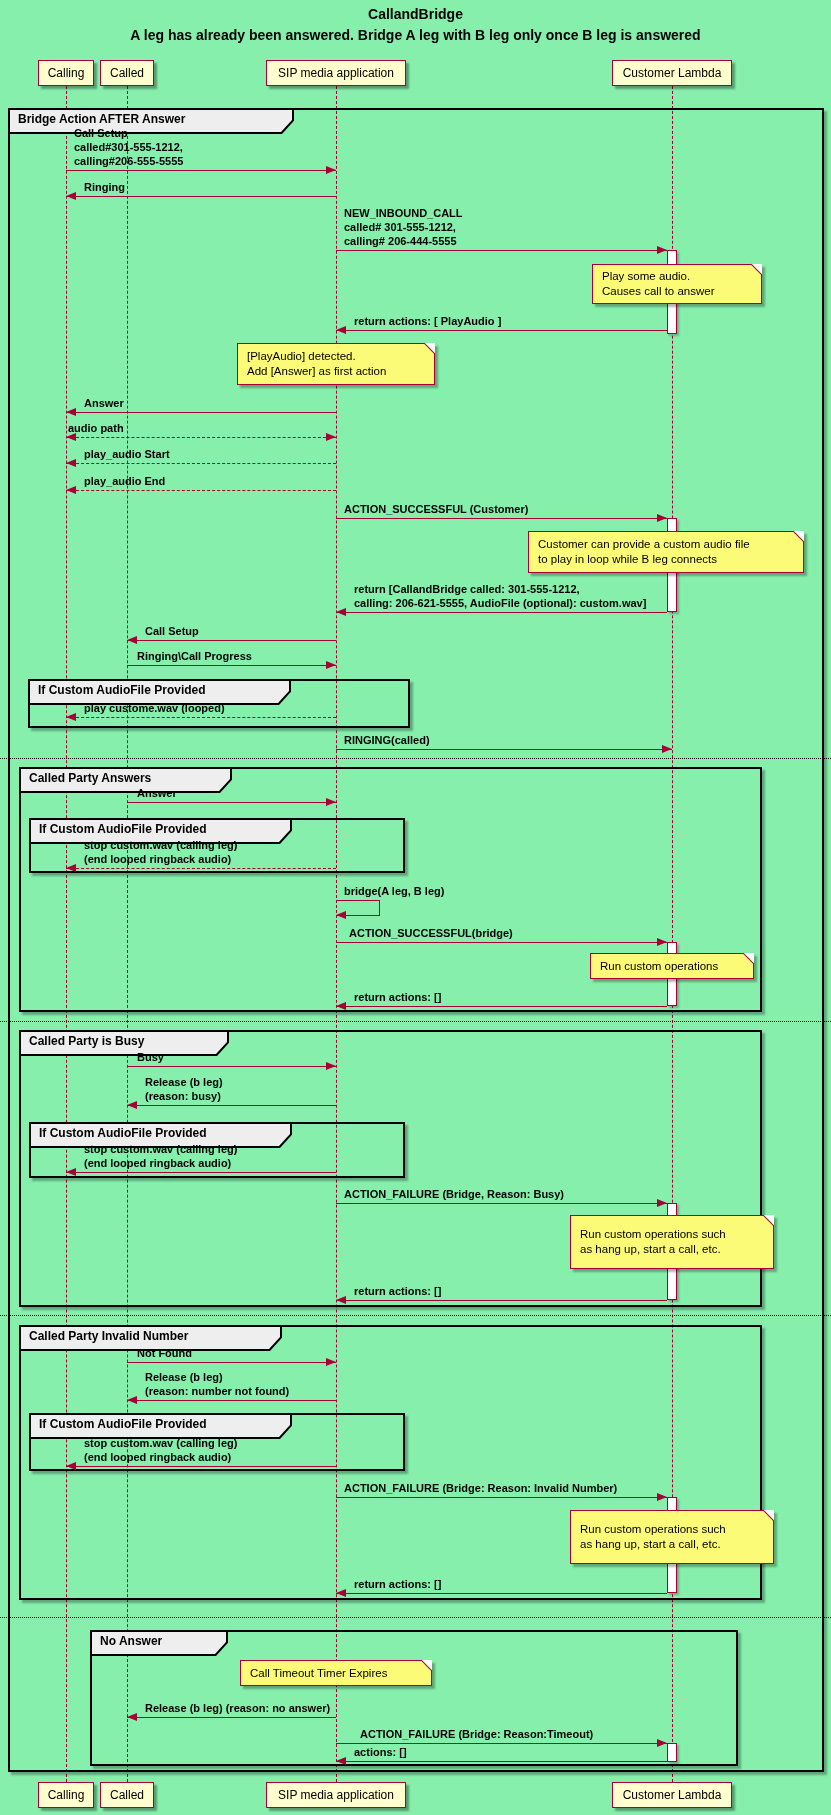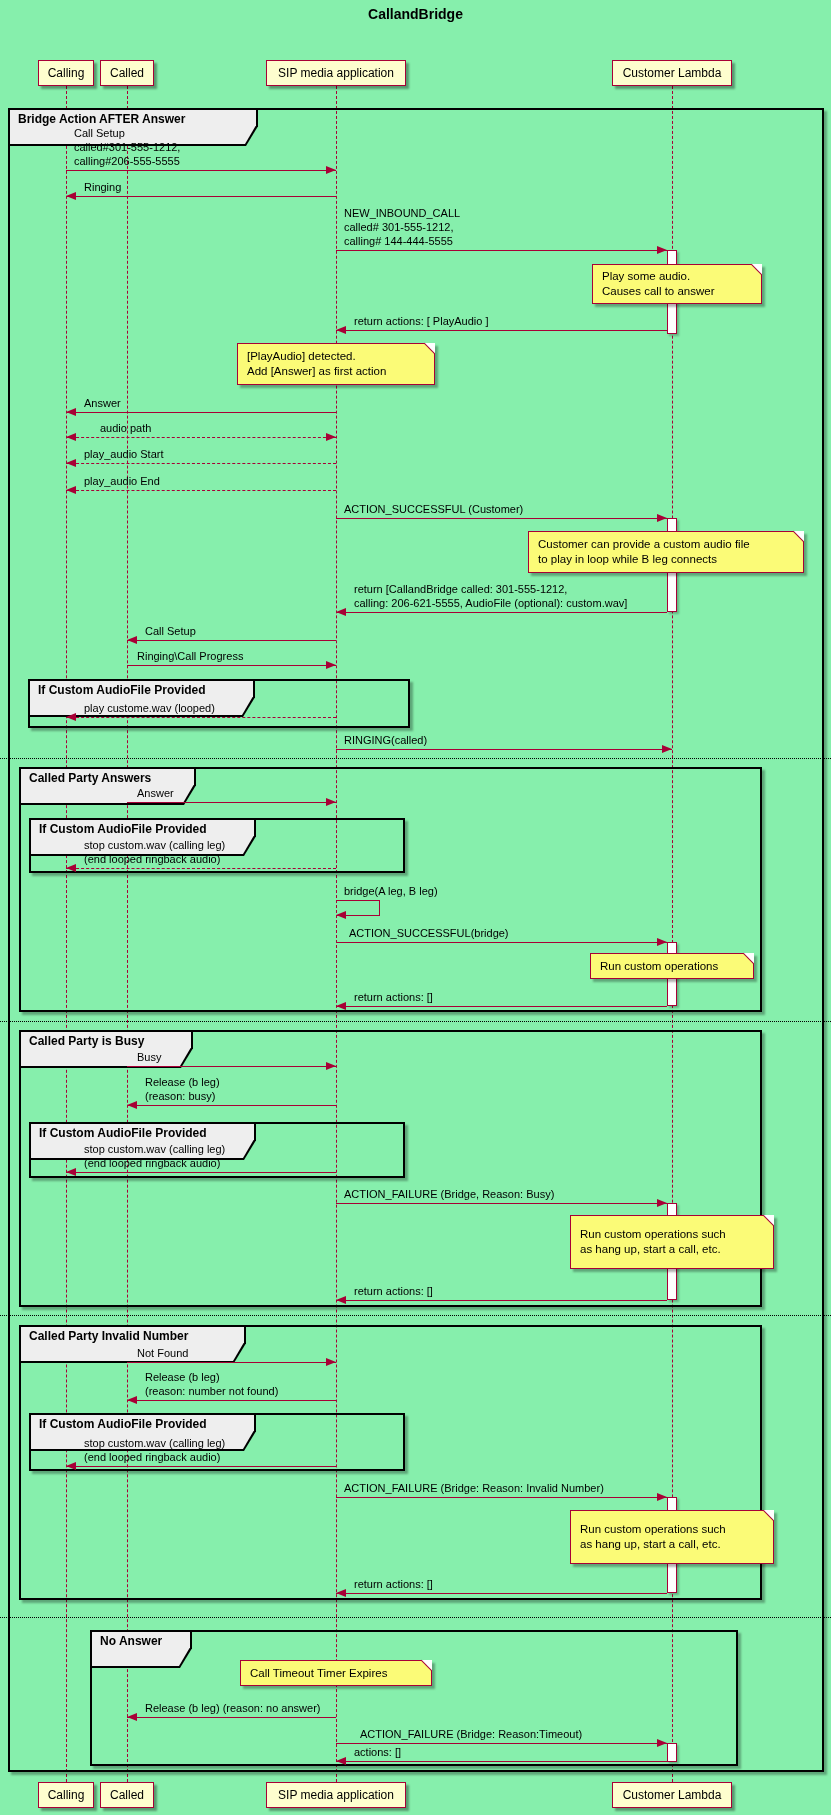--- a/index.html
+++ b/index.html
@@ -12,51 +12,52 @@
   .title{position:absolute;top:6px;left:0;width:100%;text-align:center;
          font-size:14px;font-weight:bold;}
   .subtitle{position:absolute;top:27px;left:0;width:100%;text-align:center;
          font-size:14px;font-weight:bold;}
   .life{position:absolute;width:0;border-left:1px dashed var(--accent);}
   .pbox{position:absolute;height:26px;background:var(--participant-fill);
         border:1.5px solid var(--accent);box-shadow:3px 3px 2px rgba(0,0,0,.35);
         display:flex;align-items:center;justify-content:center;font-size:12px;box-sizing:border-box;}
   .frame{position:absolute;border:2px solid var(--frame-border);
          box-shadow:3px 3px 2px rgba(0,0,0,.3);box-sizing:border-box;background:transparent;}
-  .tab{position:absolute;height:36px;}
+  .tab{position:absolute;height:24px;padding-left:36px;}
   .tab-bg{position:absolute;inset:0;background:var(--frame-border);
           clip-path:polygon(0 0,100% 0,100% 45%,calc(100% - 12px) 100%,0 100%);}
   .tab-fg{position:absolute;left:0;top:0;right:2px;bottom:2px;background:var(--tab-fill);
           clip-path:polygon(0 0,100% 0,100% 45%,calc(100% - 11px) 100%,0 100%);}
   .tab-label{position:absolute;left:8px;top:2px;font-size:12px;font-weight:bold;white-space:nowrap;}
   .ln{position:absolute;height:0;border-top:1px solid var(--accent);}
   .dash{border-top-style:dashed;}
   .lv{position:absolute;width:0;border-left:1px solid var(--accent);}
   .ah{position:absolute;width:0;height:0;border-top:4px solid transparent;border-bottom:4px solid transparent;}
   .ar{border-left:10px solid var(--accent);}
   .al{border-right:10px solid var(--accent);}
-  .ml{position:absolute;font-size:11px;line-height:14px;white-space:pre;}
+  .ml{position:absolute;font-size:11px;line-height:14px;white-space:pre;font-weight:bold;}
   .note{position:absolute;background:var(--note-fill);border:1px solid var(--accent);
         box-shadow:3px 3px 2px rgba(0,0,0,.3);display:flex;align-items:center;
         padding:0 9px;box-sizing:border-box;}
   .note-text{font-size:11.5px;line-height:15px;white-space:pre;}
   .fold{position:absolute;top:-1px;right:-1px;width:11px;height:11px;background:#fff;
         clip-path:polygon(0 0,100% 0,100% 100%);}
   .fold-line{position:absolute;top:4px;right:-3px;width:15px;height:1px;background:var(--accent);
         transform:rotate(45deg);}
   .divider{position:absolute;height:0;border-top:1px dotted #000;}
   .act{position:absolute;width:10px;background:#fff;border:1px solid var(--accent);
        box-shadow:2px 2px 2px rgba(0,0,0,.25);box-sizing:border-box;}
 </style>
 </head>
 <body>
 
 <div id="canvas">
 
   <div class="title">CallandBridge</div>
+  <div class="subtitle">A leg has already been answered. Bridge A leg with B leg only once B leg is answered</div>
 
   <div class="life" style="left:66px;top:86px;height:1696px"></div>
   <div class="life" style="left:127px;top:86px;height:1696px"></div>
   <div class="life" style="left:336px;top:86px;height:1696px"></div>
   <div class="life" style="left:672px;top:86px;height:1696px"></div>
 
   <div class="frame" style="left:8px;top:108px;width:816px;height:1664px"></div>
   <div class="tab" style="left:10px;top:110px;width:248px">
     <div class="tab-bg"></div>
     <div class="tab-fg"></div>
@@ -141,37 +142,37 @@
   <div>
     <div class="ln" style="left:66px;top:196px;width:270px"></div>
     <div class="ah al" style="left:66px;top:192px"></div>
     <div class="ml" style="left:84px;top:180px">Ringing</div>
   </div>
   <div>
     <div class="ln" style="left:336px;top:250px;width:331px"></div>
     <div class="ah ar" style="left:657px;top:246px"></div>
     <div class="ml" style="left:344px;top:206px">NEW_INBOUND_CALL
 called# 301-555-1212,
-calling# 144-444-5555</div>
+calling# 206-444-5555</div>
   </div>
   <div>
     <div class="ln" style="left:336px;top:330px;width:331px"></div>
     <div class="ah al" style="left:336px;top:326px"></div>
     <div class="ml" style="left:354px;top:314px">return actions: [ PlayAudio ]</div>
   </div>
   <div>
     <div class="ln" style="left:66px;top:412px;width:270px"></div>
     <div class="ah al" style="left:66px;top:408px"></div>
     <div class="ml" style="left:84px;top:396px">Answer</div>
   </div>
   <div>
     <div class="ln dash" style="left:66px;top:437px;width:270px"></div>
     <div class="ah al" style="left:66px;top:433px"></div>
     <div class="ah ar" style="left:326px;top:433px"></div>
-    <div class="ml" style="left:100px;top:421px">audio path</div>
+    <div class="ml" style="left:68px;top:421px">audio path</div>
   </div>
   <div>
     <div class="ln dash" style="left:66px;top:463px;width:270px"></div>
     <div class="ah al" style="left:66px;top:459px"></div>
     <div class="ml" style="left:84px;top:447px">play_audio Start</div>
   </div>
   <div>
     <div class="ln dash" style="left:66px;top:490px;width:270px"></div>
     <div class="ah al" style="left:66px;top:486px"></div>
     <div class="ml" style="left:84px;top:474px">play_audio End</div>

